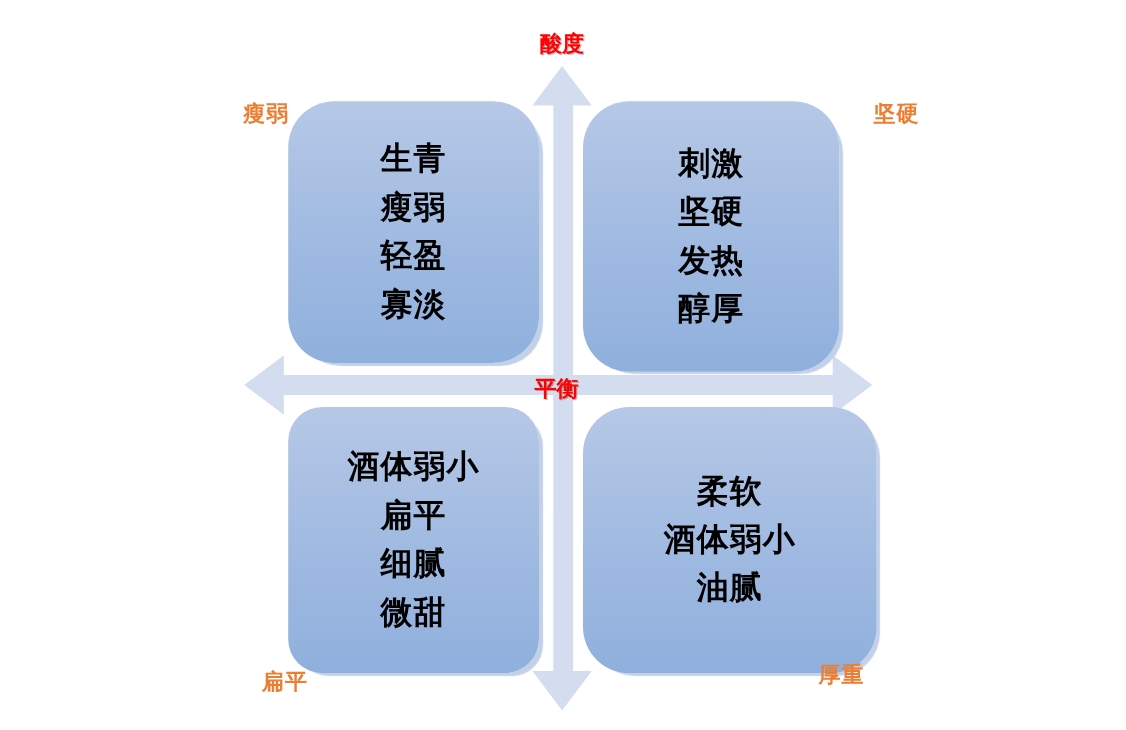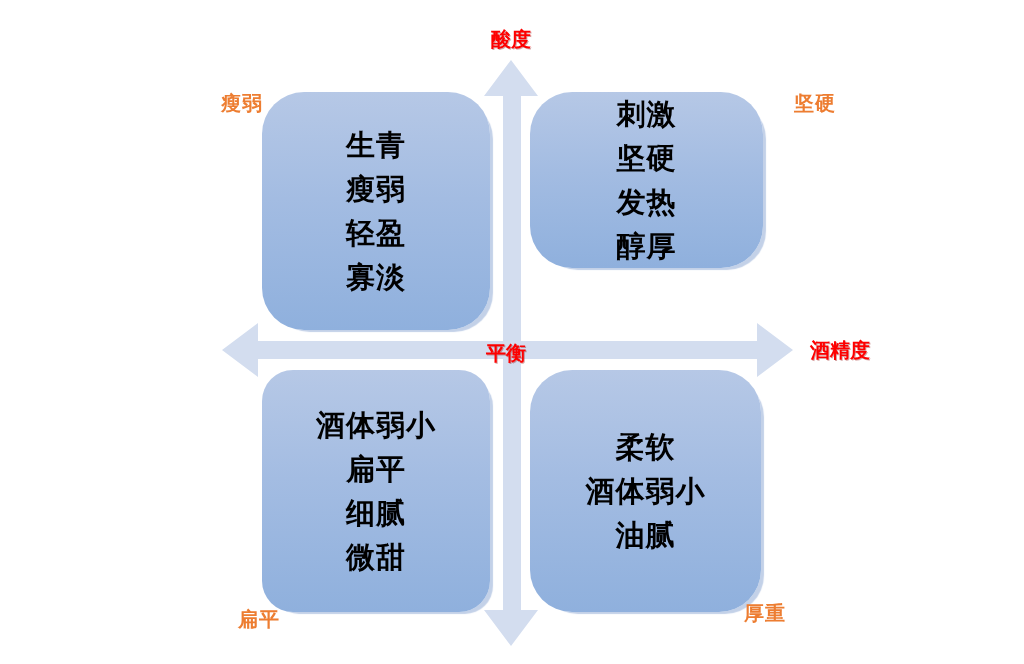--- a/index.html
+++ b/index.html
@@ -33,23 +33,23 @@
   .quadrant-box .term {
     color: #000000;
     font-size: 29px;
     line-height: 44px;
     font-weight: 600;
     text-align: center;
     letter-spacing: 1px;
     white-space: nowrap;
   }
   .box-tl { left: 262px; top: 92px;  width: 228px; height: 238px; }
-  .box-tr { left: 530px; top: 92px;  width: 233px; height: 176px; }
+  .box-tr { left: 530px; top: 92px;  width: 233px; height: 246px; }
   .box-bl { left: 262px; top: 370px; width: 228px; height: 242px; border-radius: 31px; }
-  .box-br { left: 530px; top: 370px; width: 231px; height: 242px; }
+  .box-br { left: 530px; top: 370px; width: 267px; height: 242px; }
 
   .axis-title {
     position: absolute;
     color: #fe0000;
     font-weight: bold;
     font-size: 20px;
     white-space: nowrap;
     z-index: 2;
     text-shadow: 1px 1px 0 rgba(140,0,0,0.35);
   }
@@ -75,21 +75,20 @@
 <body>
 
 <div class="canvas">
 
   <svg class="axes-svg" viewBox="0 0 1024 664" aria-hidden="true">
     <polygon fill="#d3ddef" points="511,60 538,96 521,96 521,610 538,610 511,646 484,610 503,610 503,96 484,96"></polygon>
     <polygon fill="#d3ddef" points="222,350 258,323 258,341 757,341 757,323 793,350 757,377 757,359 258,359 258,377"></polygon>
   </svg>
 
   <div class="axis-title title-top">酸度</div>
-  <div class="axis-title title-right">酒精度</div>
   <div class="axis-title title-center">平衡</div>
 
   <div class="corner-label corner-tl">瘦弱</div>
   <div class="corner-label corner-tr">坚硬</div>
   <div class="corner-label corner-bl">扁平</div>
   <div class="corner-label corner-br">厚重</div>
 
   <div class="quadrant-box box-tl">
     <div class="term">生青</div>
     <div class="term">瘦弱</div>

